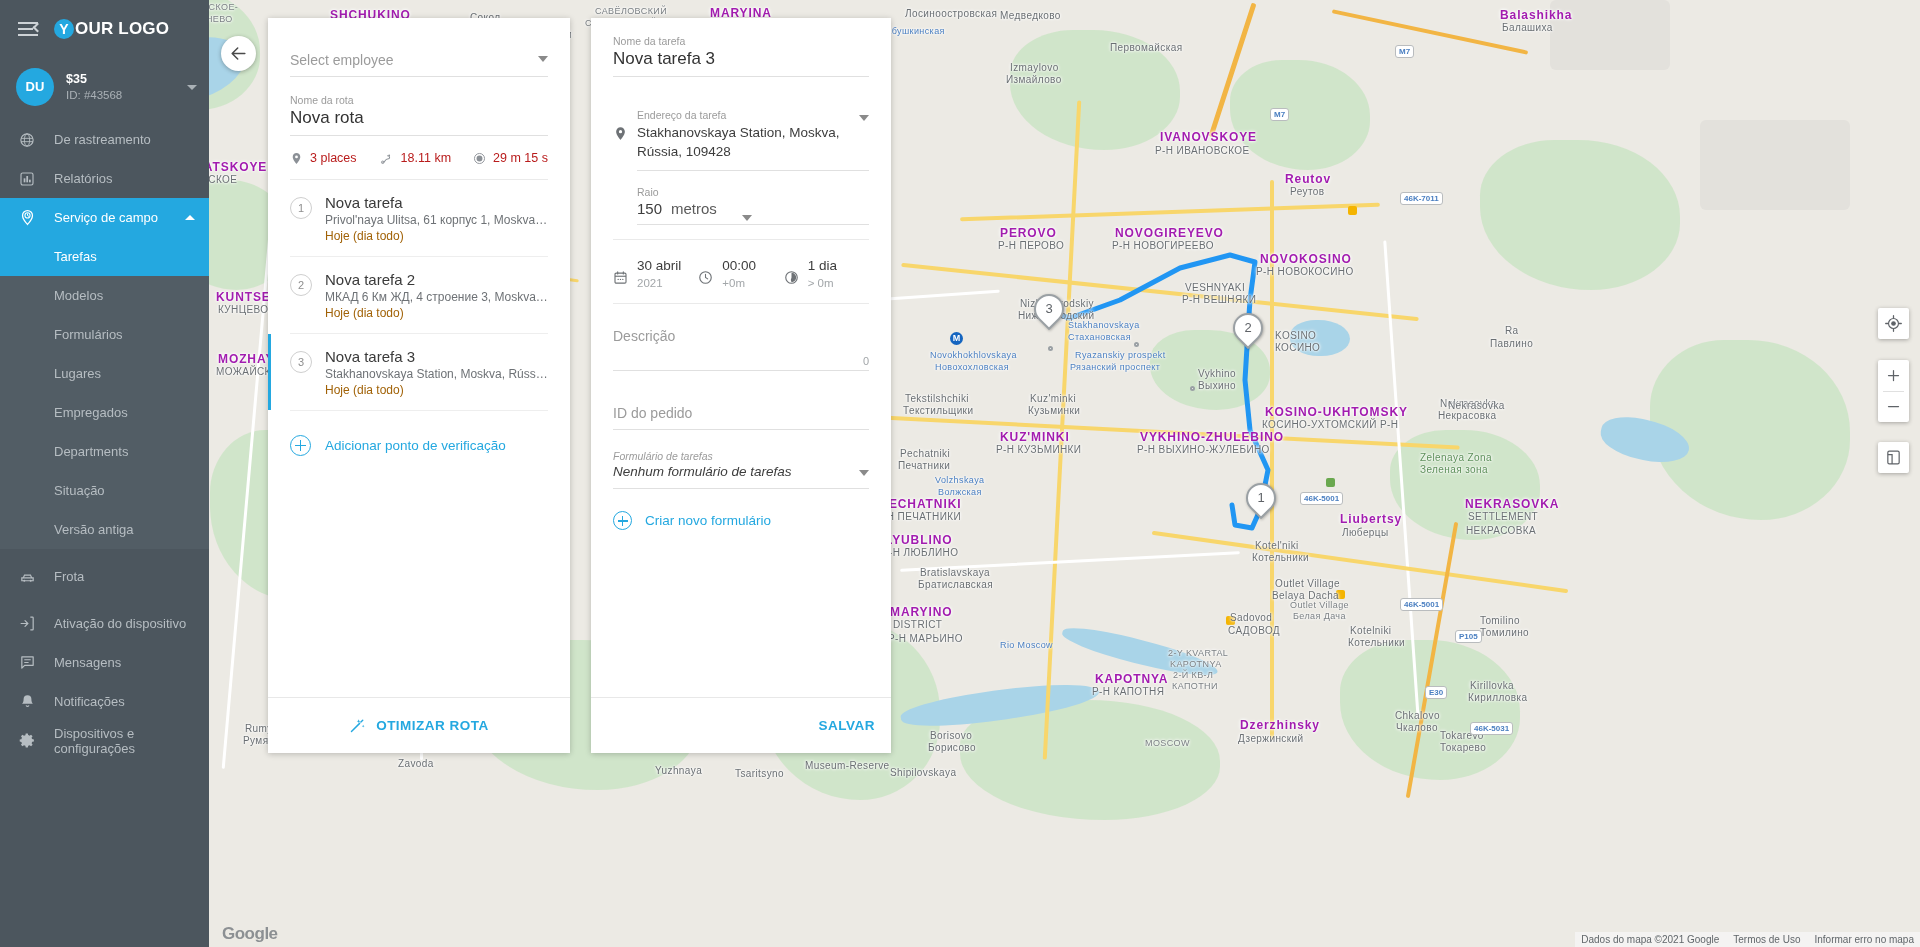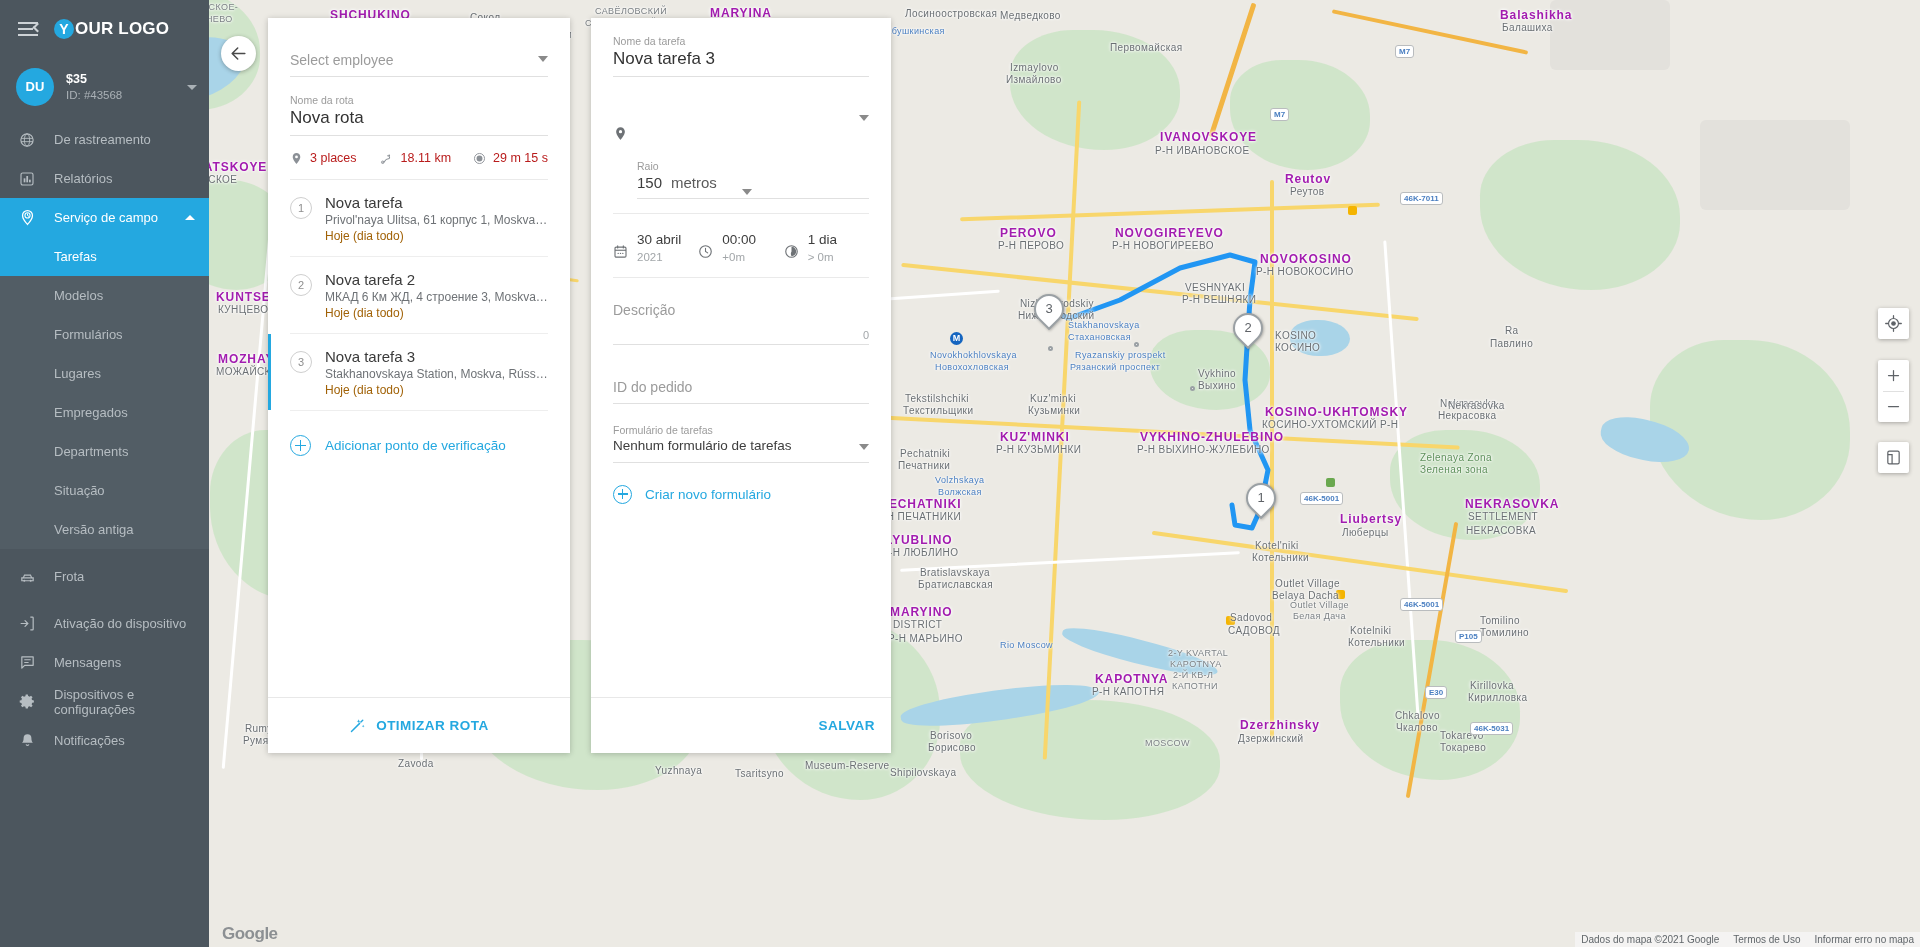--- a/index.html
+++ b/index.html
@@ -663,34 +663,34 @@
             <path d="M4 4h16v12H8l-4 4z" fill="none" stroke="#b6bdc2" stroke-width="1.7" stroke-linejoin="round"></path>
             <path d="M8 8h8M8 12h5" stroke="#b6bdc2" stroke-width="1.5" stroke-linecap="round"></path>
           </svg>
         </div>
         <div class="lbl">Mensagens</div>
       </div>
 
       <div class="sb-item">
         <div class="ic">
           <svg width="17" height="17" viewBox="0 0 24 24">
-            <path d="M12 8.2A3.8 3.8 0 1012 15.8 3.8 3.8 0 0012 8.2zm9 5.3v-3l-2.5-.5a6.9 6.9 0 00-.8-2l1.4-2.1-2.1-2.1-2.1 1.4a6.9 6.9 0 00-2-.8L12.5 2h-3l-.5 2.5a6.9 6.9 0 00-2 .8L4.9 3.9 2.8 6l1.4 2.1a6.9 6.9 0 00-.8 2L1 10.5v3l2.4.5a6.9 6.9 0 00.8 2L2.8 18l2.1 2.1 2.1-1.4a6.9 6.9 0 002 .8l.5 2.5h3l.5-2.5a6.9 6.9 0 002-.8l2.1 1.4 2.1-2.1-1.4-2.1a6.9 6.9 0 00.8-2z" fill="#b6bdc2"></path>
+            <path d="M12 3a5.5 5.5 0 00-5.5 5.5c0 5-2 6.5-2 6.5h15s-2-1.5-2-6.5A5.5 5.5 0 0012 3z" fill="#b6bdc2"></path>
+            <path d="M10.3 18a2 2 0 003.4 0" stroke="#b6bdc2" stroke-width="1.6" fill="none" stroke-linecap="round"></path>
           </svg>
         </div>
-        <div class="lbl">Dispositivos e configurações</div>
+        <div class="lbl">Notificações</div>
       </div>
 
       <div class="sb-item">
         <div class="ic">
           <svg width="17" height="17" viewBox="0 0 24 24">
-            <path d="M12 3a5.5 5.5 0 00-5.5 5.5c0 5-2 6.5-2 6.5h15s-2-1.5-2-6.5A5.5 5.5 0 0012 3z" fill="#b6bdc2"></path>
-            <path d="M10.3 18a2 2 0 003.4 0" stroke="#b6bdc2" stroke-width="1.6" fill="none" stroke-linecap="round"></path>
+            <path d="M12 8.2A3.8 3.8 0 1012 15.8 3.8 3.8 0 0012 8.2zm9 5.3v-3l-2.5-.5a6.9 6.9 0 00-.8-2l1.4-2.1-2.1-2.1-2.1 1.4a6.9 6.9 0 00-2-.8L12.5 2h-3l-.5 2.5a6.9 6.9 0 00-2 .8L4.9 3.9 2.8 6l1.4 2.1a6.9 6.9 0 00-.8 2L1 10.5v3l2.4.5a6.9 6.9 0 00.8 2L2.8 18l2.1 2.1 2.1-1.4a6.9 6.9 0 002 .8l.5 2.5h3l.5-2.5a6.9 6.9 0 002-.8l2.1 1.4 2.1-2.1-1.4-2.1a6.9 6.9 0 00.8-2z" fill="#b6bdc2"></path>
           </svg>
         </div>
-        <div class="lbl">Notificações</div>
+        <div class="lbl">Dispositivos e configurações</div>
       </div>
     </div>
   </div>
 
   <div class="back-btn">
     <svg width="19" height="19" viewBox="0 0 24 24">
       <path d="M20 12H4.5M11 5l-7 7 7 7" fill="none" stroke="#4a4a4a" stroke-width="1.9" stroke-linecap="round" stroke-linejoin="round"></path>
     </svg>
   </div>
 
@@ -792,20 +792,24 @@
 
       <div class="field rel">
         <div class="select-arrow" style="top:40px;"></div>
       </div>
 
       <div class="addr-row">
         <div class="addr-pin">
           <svg width="15" height="15" viewBox="0 0 24 24">
             <path d="M12 2c-3.9 0-7 3.1-7 7 0 5.2 7 13 7 13s7-7.8 7-13c0-3.9-3.1-7-7-7zm0 9.6A2.6 2.6 0 1112 6.4a2.6 2.6 0 010 5.2z" fill="#6e7276"></path>
           </svg>
+        </div>
+        <div class="addr-main">
+          <div class="field-label">Endereço da tarefa</div>
+          <div class="addr-text underline">Stakhanovskaya Station, Moskva, Rússia, 109428</div>
         </div>
       </div>
 
       <div class="field rel" style="padding-left:24px; padding-top:15px;">
         <div class="field-label">Raio</div>
         <div class="underline" style="padding-bottom:7px; display:flex; gap:9px; align-items:baseline;">
           <span style="font-size:15px; color:#3d3d3d;">150</span>
           <span style="font-size:15px; color:#5a5a5a;">metros</span>
         </div>
         <div class="select-arrow" style="top:46px; right:117px;"></div>
@@ -858,21 +862,21 @@
 
       <div class="desc-field">
         <div class="desc-ph underline">Descrição</div>
         <div class="counter">0</div>
       </div>
 
       <div class="field">
         <div class="field-placeholder underline" style="padding-top:17px;">ID do pedido</div>
       </div>
 
-      <div class="field rel" style="padding-top:20px;">
+      <div class="field rel" style="padding-top:20px;font-style:italic;">
         <div class="field-label">Formulário de tarefas</div>
         <div class="underline" style="font-size:13.5px; color:#3d3d3d; padding-bottom:9px;">Nenhum formulário de tarefas</div>
         <div class="select-arrow" style="top:42px;"></div>
       </div>
 
       <div class="create-form">
         <div class="plus-circle"></div>
         <div class="lbl">Criar novo formulário</div>
       </div>
     </div>

